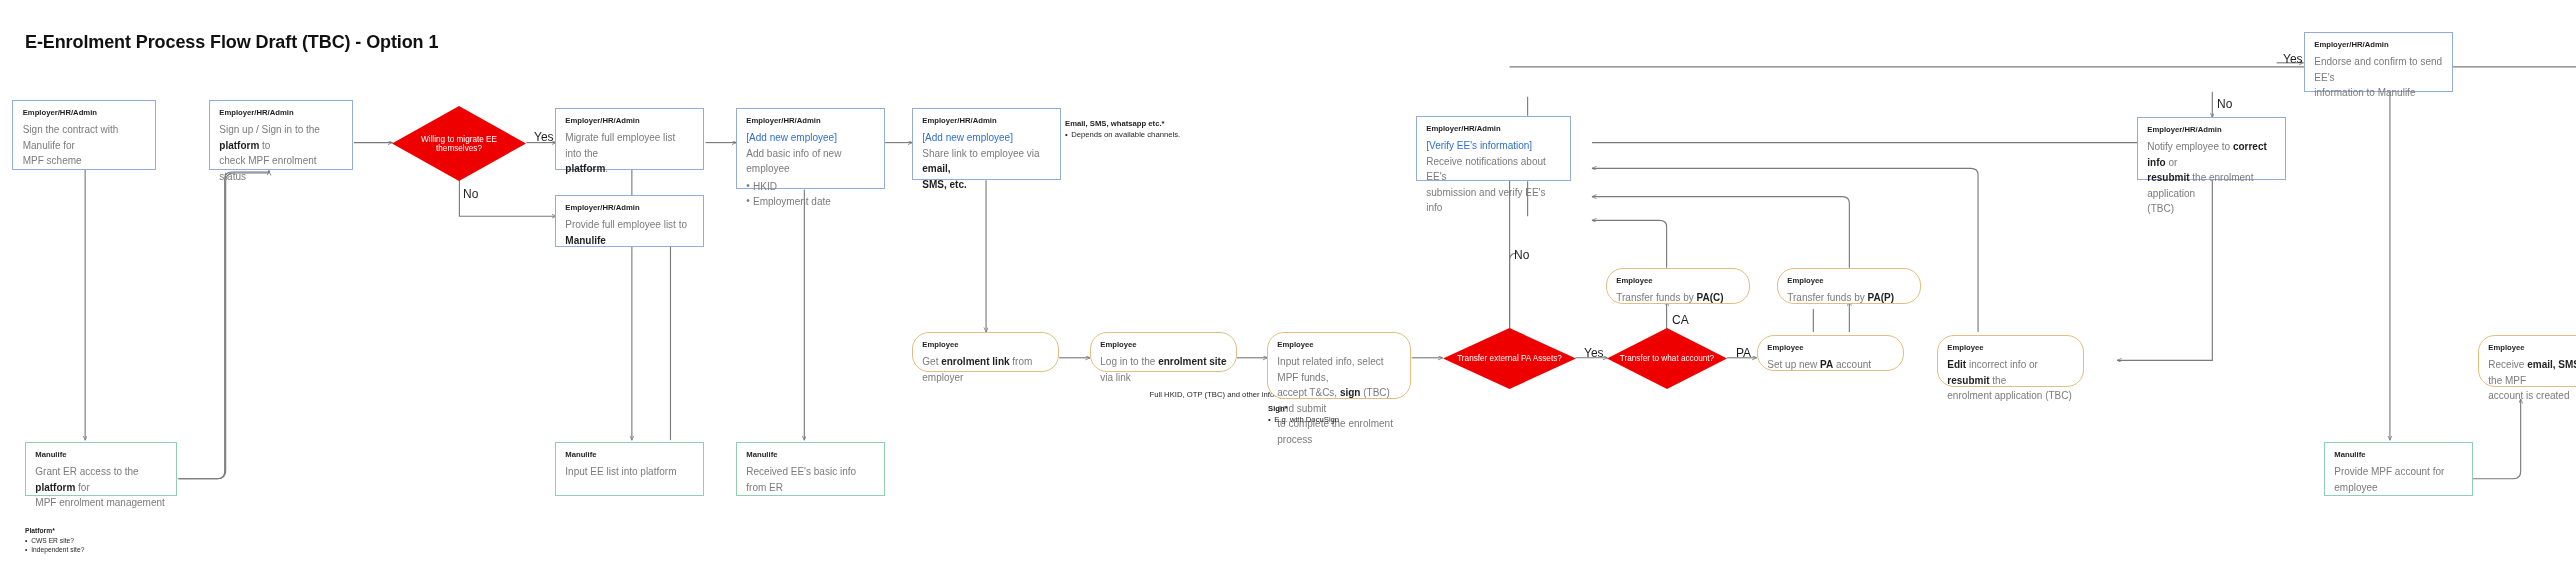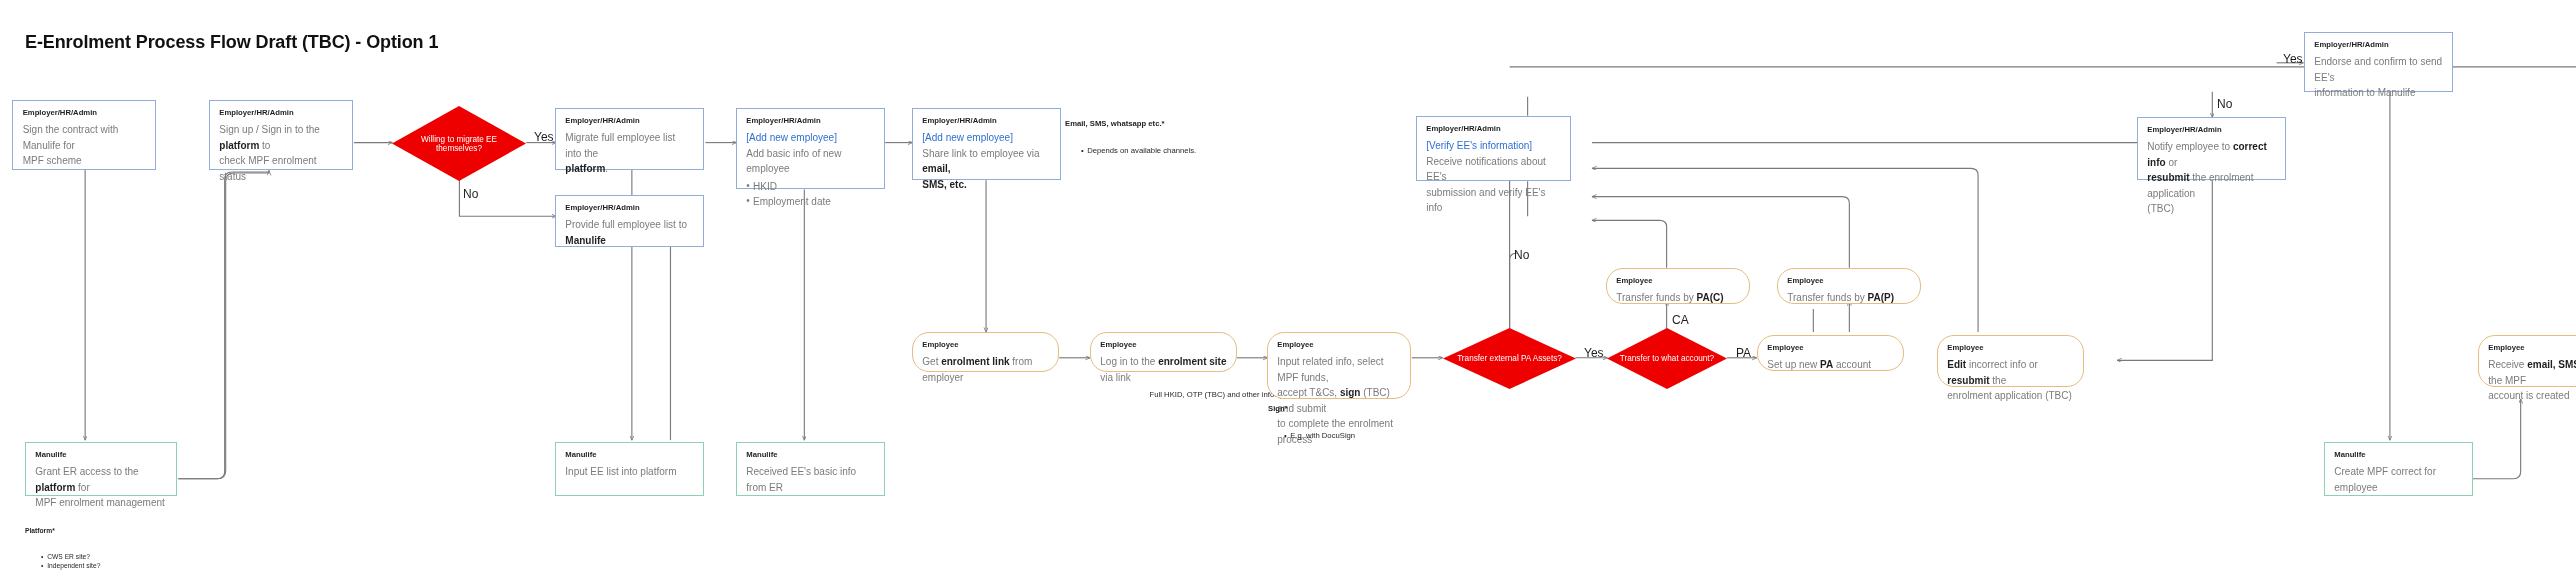--- a/index.html
+++ b/index.html
@@ -56,21 +56,21 @@
   .diamond span{display:block;padding:0 9.3px;}
 
   .edgelabel{
     position:absolute;font-size:12px;color:#1f1f1f;white-space:nowrap;
   }
 
   .note{
     position:absolute;font-size:7.7px;color:#1f1f1f;line-height:1.45;
   }
   .note .hd{font-weight:bold;display:block;}
-  .note ul{margin:16px;padding:0;list-style:none;}
+  .note ul{margin:0;padding:0;list-style:none;}
   .note ul li{position:relative;padding-left:6.2px;}
   .note ul li:before{content:"\2022";position:absolute;left:0;top:0;}
 </style>
 </head>
 <body>
 
 <div class="canvas">
 
   <div id="page-title">E-Enrolment Process Flow Draft (TBC) - Option 1</div>
 
@@ -350,21 +350,21 @@
   <div class="node mf" style="left:736px;top:442px;width:149px;height:54px;">
     <div class="role">Manulife</div>
     <div class="body">
       <span>Received EE's basic info from ER</span>
     </div>
   </div>
 
   <div class="node mf" style="left:2324px;top:442px;width:149px;height:54px;">
     <div class="role">Manulife</div>
     <div class="body">
-      <span>Create MPF correct for employee</span>
+      <span>Provide MPF account for employee</span>
     </div>
   </div>
 
   <div class="note" style="left:25px;top:526px;width:155px;font-size:6.7px;">
     <span class="hd">Platform*</span>
     <ul>
       <li>CWS ER site?</li>
       <li>Independent site?</li>
     </ul>
   </div>

